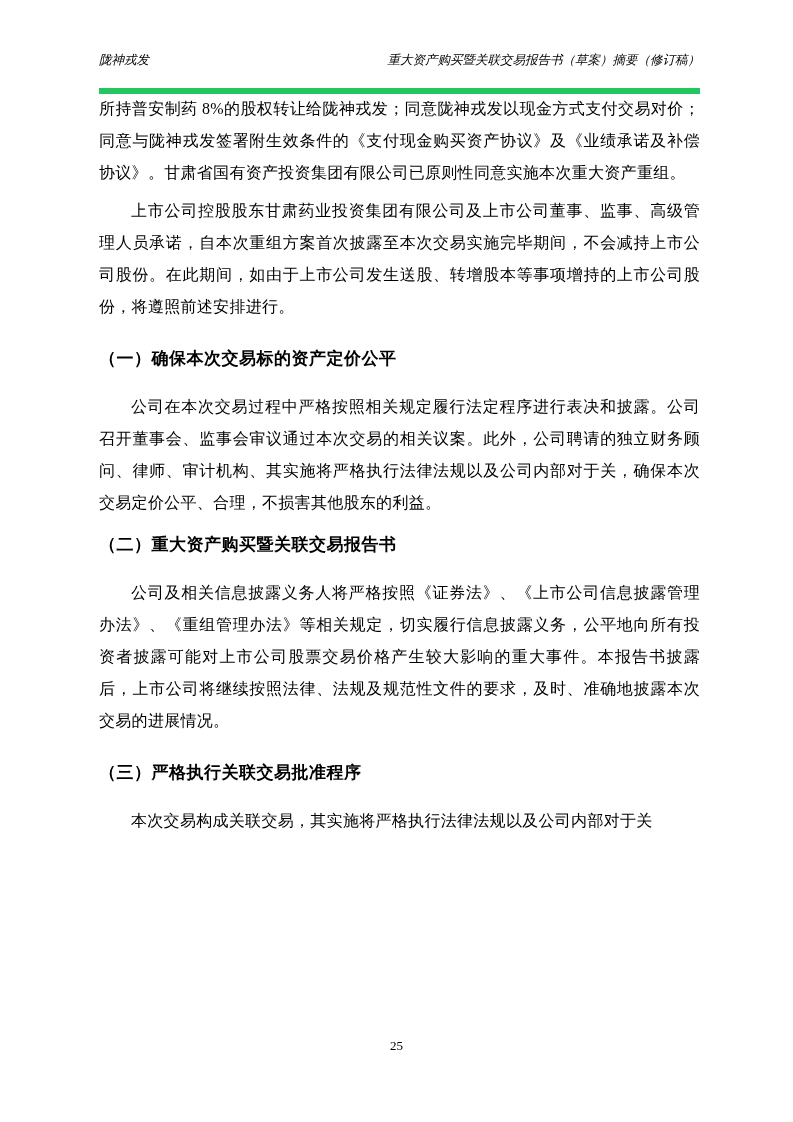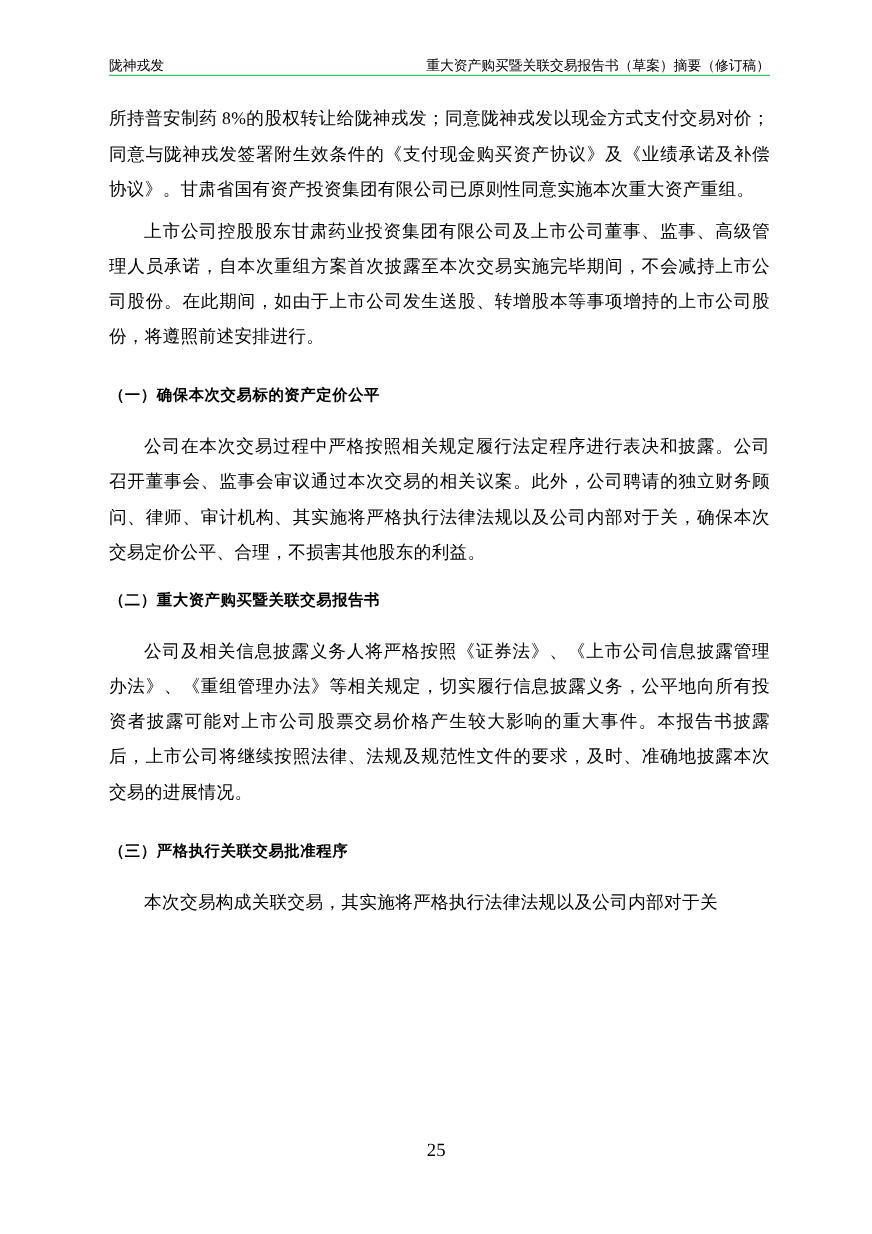--- a/index.html
+++ b/index.html
@@ -18,24 +18,25 @@
     overflow: hidden;
   }
   .header {
     position: absolute;
     top: 52px;
     left: 99px;
     width: 601px;
     display: flex;
     justify-content: space-between;
     align-items: flex-end;
-    border-bottom: 1px solid #22c55e;
-    padding-bottom: 0;
+    border-bottom: 6px solid #22c55e;
+    padding-bottom: 20px;
     font-size: 12.5px;
     line-height: 16px;
+    font-style: italic;
   }
   .header .h-left { white-space: nowrap; }
   .header .h-right { white-space: nowrap; text-align: right; }
   .content {
     position: absolute;
     top: 93px;
     left: 99px;
     width: 601px;
   }
   p.body-para {
@@ -52,32 +53,32 @@
     font-family: "Liberation Sans", "DejaVu Sans", sans-serif;
     font-weight: bold;
     font-size: 21px;
     line-height: 30px;
     letter-spacing: 0.5px;
   }
   h2.sec-h2 {
     margin: 24px 0 20px 0;
     font-family: Liberation Sans, sans-serif;
     font-weight: bold;
-    font-size: 14px;
+    font-size: 17px;
     line-height: 24px;
     letter-spacing: 0.5px;
   }
   h2.sec-h2.tight-top { margin-top: 14px; }
   .footer {
     position: absolute;
     top: 1038px;
     left: 0;
     width: 793px;
     text-align: center;
-    font-size: 17px;
+    font-size: 13px;
     line-height: 16px;
   }
 </style>
 </head>
 <body>
 
 <div class="page">
 
   <div class="header">
     <span class="h-left">陇神戎发</span>

